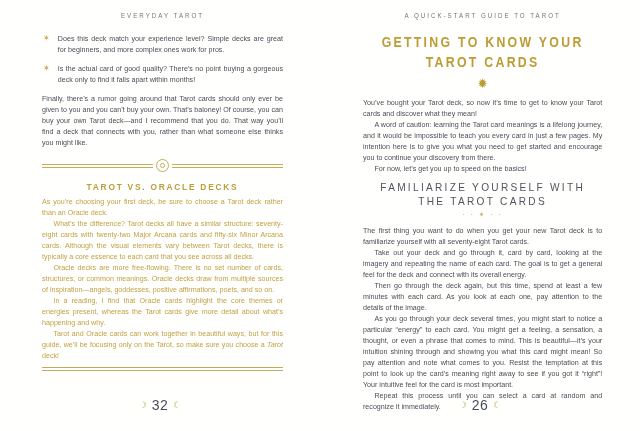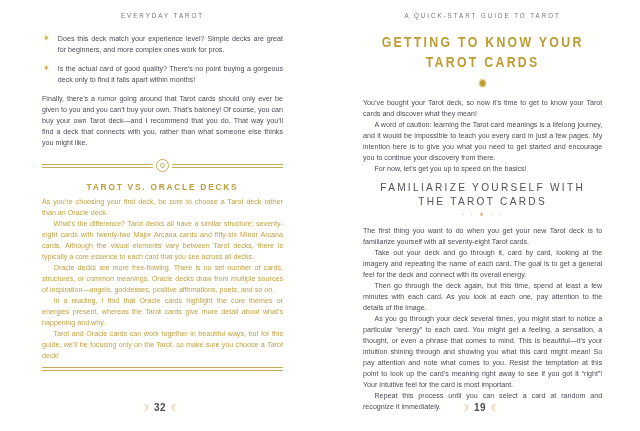--- a/index.html
+++ b/index.html
@@ -59,21 +59,21 @@
   .bottom-rule {
     height:4px; margin-top:6px;
     border-top:1px solid #c6ab58; border-bottom:1px solid #c6ab58;
   }
 
   .footer {
     position:absolute; left:0; right:0; bottom:18px;
     display:flex; justify-content:center; align-items:center; gap:5px;
   }
   .footer .moon { color:#c1a044; font-size:9px; line-height:10px; }
-  .footer .num  { font-size:10px; color:#4e4b56; letter-spacing:0.5px; font-weight:bold; }
+  .footer .num  { font-size:14px; color:#4e4b56; letter-spacing:0.5px; font-weight:normal; }
 
   .chapter-title {
     text-align:center; color:#bd9c33; font-weight:bold;
     font-size:14px; letter-spacing:2.6px; line-height:19.5px; margin-bottom:4px;
   }
   .sun { text-align:center; color:#bd9c33; font-size:13px; line-height:15px; margin-bottom:6px; }
 
   .subsection-heading {
     text-align:center; color:#55525d;
     font-size:11.5px; letter-spacing:2.6px; line-height:13.5px; margin-top:7px;
@@ -155,18 +155,18 @@
 
       <p class="body-text">The first thing you want to do when you get your new Tarot deck is to familiarize yourself with all seventy-eight Tarot cards.</p>
       <p class="body-text ind">Take out your deck and go through it, card by card, looking at the imagery and repeating the name of each card. The goal is to get a general feel for the deck and connect with its overall energy.</p>
       <p class="body-text ind">Then go through the deck again, but this time, spend at least a few minutes with each card. As you look at each one, pay attention to the details of the image.</p>
       <p class="body-text ind">As you go through your deck several times, you might start to notice a particular “energy” to each card. You might get a feeling, a sensation, a thought, or even a phrase that comes to mind. This is beautiful—it’s your intuition shining through and showing you what this card might mean! So pay attention and note what comes to you. Resist the temptation at this point to look up the card’s meaning right away to see if you got it “right”! Your intuitive feel for the card is most important.</p>
       <p class="body-text ind">Repeat this process until you can select a card at random and recognize it immediately.</p>
     </div>
 
     <div class="footer">
       <span class="moon">☽</span>
-      <span class="num">19</span>
+      <span class="num">26</span>
       <span class="moon">☾</span>
     </div>
   </div>
 
 </div>
 
 </body></html>

